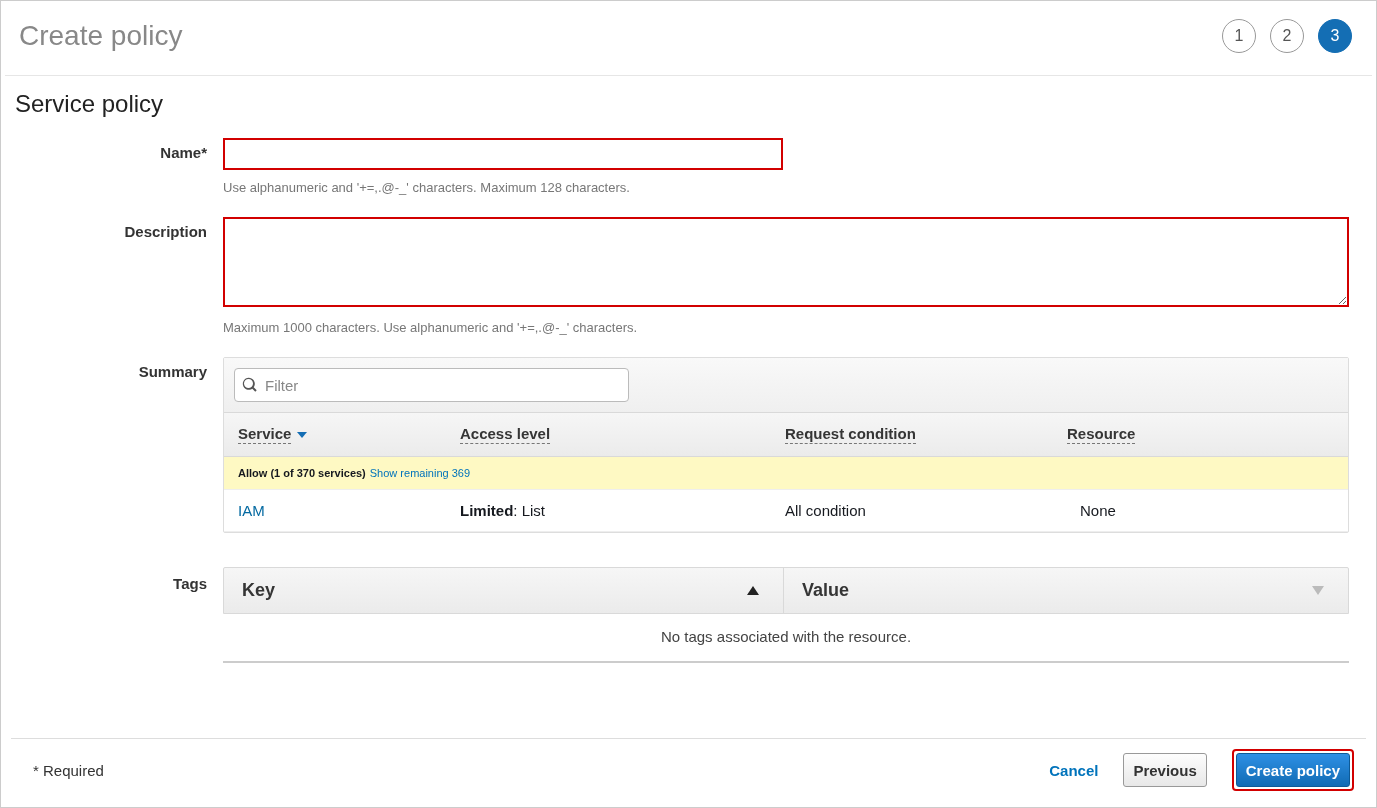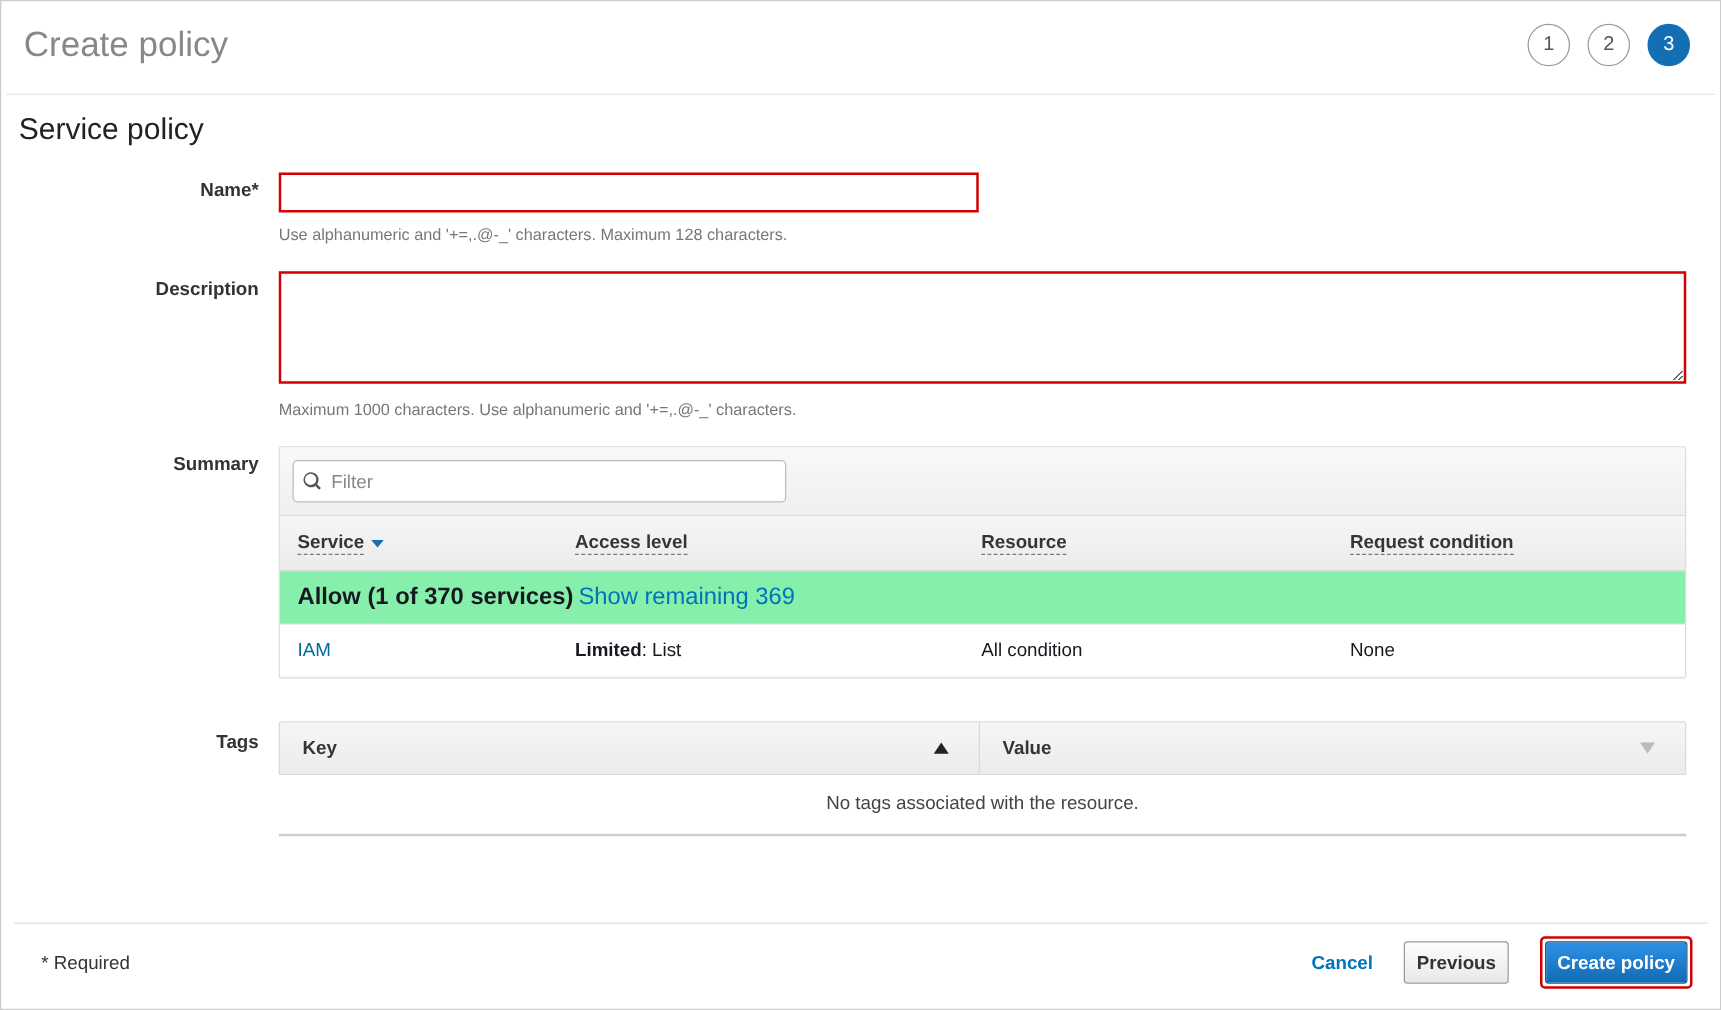--- a/index.html
+++ b/index.html
@@ -119,23 +119,23 @@
   .col-res { width: 295px; }
   .col-req { flex:1; }
   .dotted { border-bottom: 1px dashed #777; padding-bottom:1px;}
   .caret-down {
     width:0;height:0;border-left:5px solid transparent;border-right:5px solid transparent;
     border-top:6px solid #146eb4;
   }
   .allow-row {
     display:flex; align-items:center;
     padding: 10px 14px;
-    background: #86efac;
+    background: #fef9c3;
     border-bottom: 1px solid #eee;
-    font-size: 19px;
+    font-size: 11px;
     gap:4px;
   }
   .allow-row .bold { font-weight:700; }
   .link { color:#0073bb; cursor:pointer; }
   .svc-row { display:flex; border-bottom:1px solid #eee; font-size:15px; }
   .svc-row .col { padding: 12px 14px; font-weight:400; }
   .svc-name { color:#0369a1; cursor:pointer; }
   .limited-bold { font-weight:700; }
 
   .tags-box {
@@ -143,21 +143,21 @@
     margin-top: 4px;
   }
   .tags-head {
     display:flex;
     background: linear-gradient(#f6f6f6,#ebebeb);
     border: 1px solid #d9d9d9;
     border-radius: 2px 2px 0 0;
     font-weight:700;
     color:#353535;
   }
-  .tags-col { padding: 12px 18px; font-size:15px; display:flex; align-items:center; justify-content:space-between;}
+  .tags-col { padding: 12px 18px; font-size:18px; display:flex; align-items:center; justify-content:space-between;}
   .tags-key { width: 560px; border-right:1px solid #d9d9d9;}
   .tags-val { flex:1; }
   .sort-asc {
     width:0;height:0;border-left:6px solid transparent;border-right:6px solid transparent;
     border-bottom:9px solid #222;
     margin-right:6px;
   }
   .sort-desc-empty {
     width:0;height:0;border-left:6px solid transparent;border-right:6px solid transparent;
     border-top:9px solid #bbb;
@@ -249,22 +249,22 @@
               </svg>
             <input class="filter-input" type="text" placeholder="Filter" style="">
           </div>
         </div>
         <div class="sum-head">
           <div class="col col-svc">
             <span class="dotted">Service</span>
             <span class="caret-down"></span>
           </div>
           <div class="col col-acc"><span class="dotted">Access level</span></div>
+          <div class="col col-req"><span class="dotted">Request condition</span></div>
           <div class="col col-res"><span class="dotted">Resource</span></div>
-          <div class="col col-req"><span class="dotted">Request condition</span></div>
         </div>
         <div class="allow-row">
           <span class="bold">Allow (1 of 370 services)</span>
           <span class="link">Show remaining 369</span>
         </div>
         <div class="svc-row">
           <div class="col col-svc">
               <span class="svc-name">IAM</span>
             </div>
           <div class="col col-acc"><span class="limited-bold">Limited</span><span>: List</span></div>

